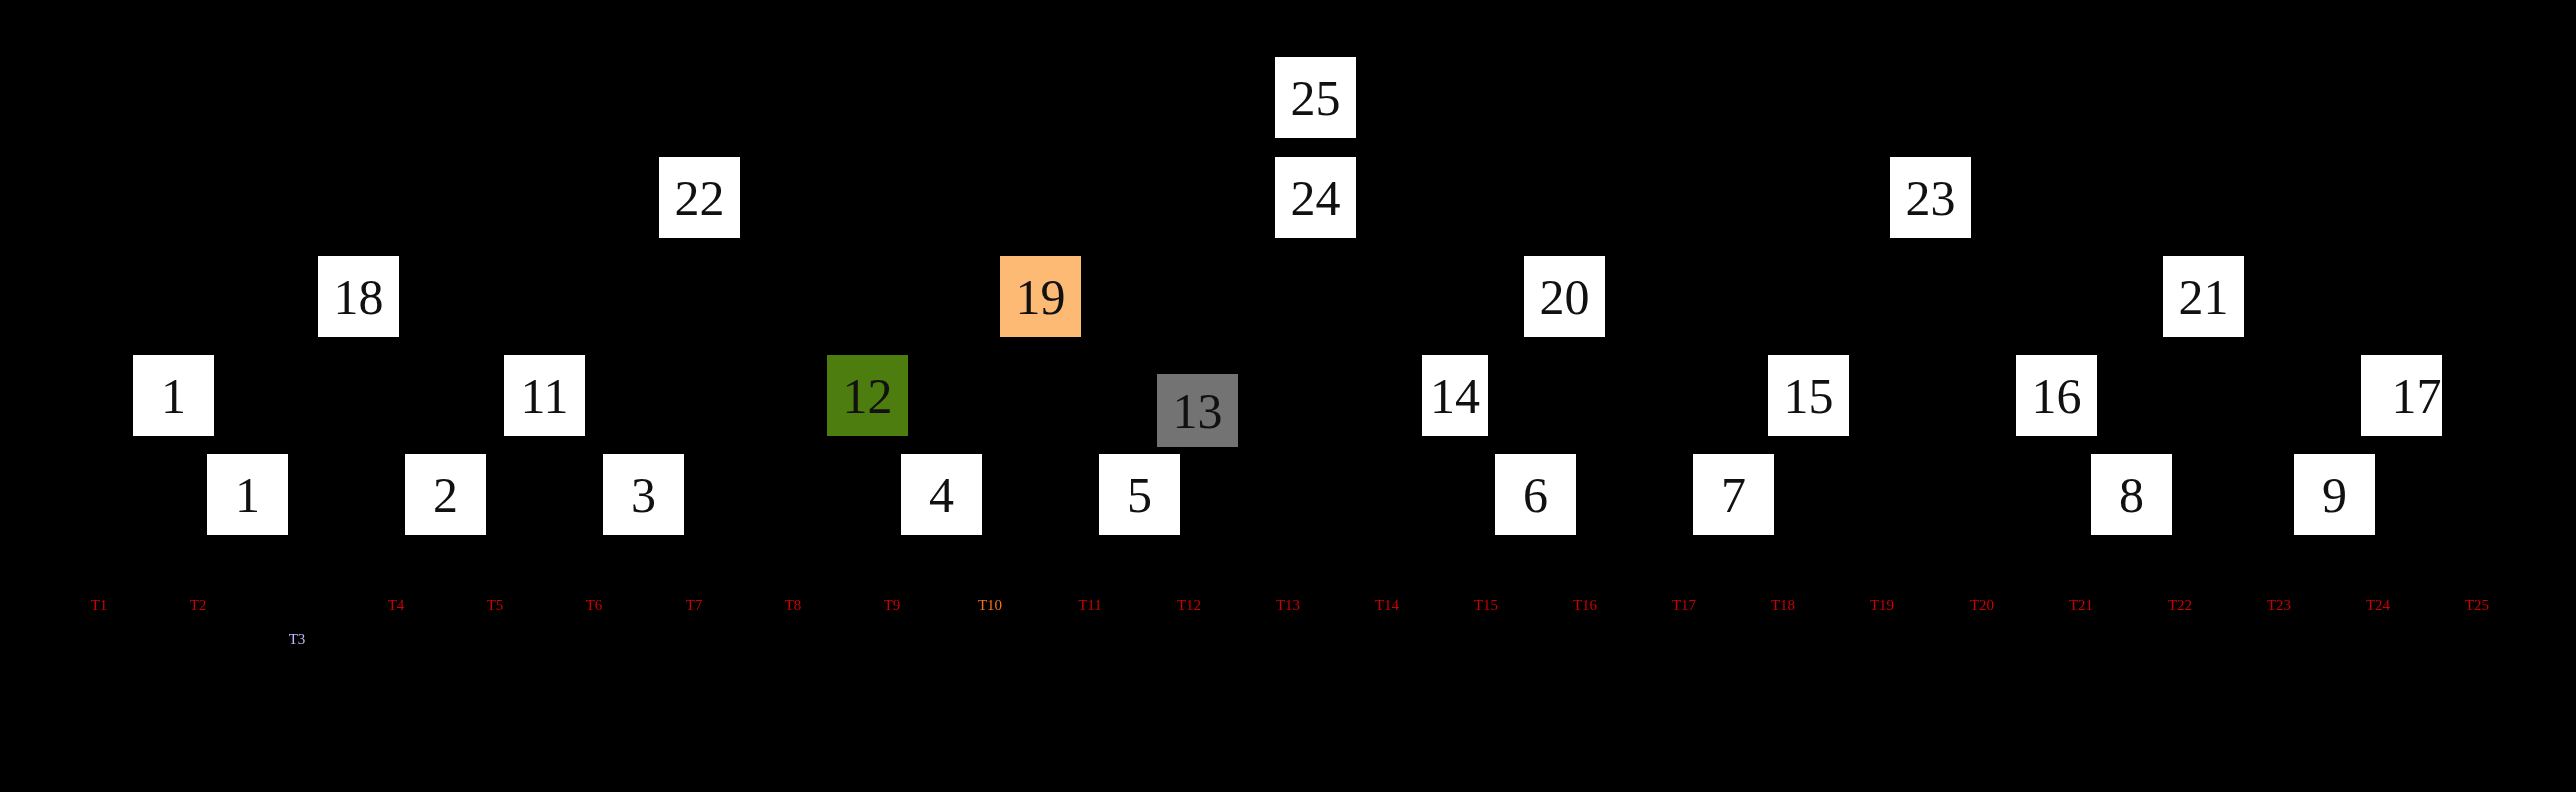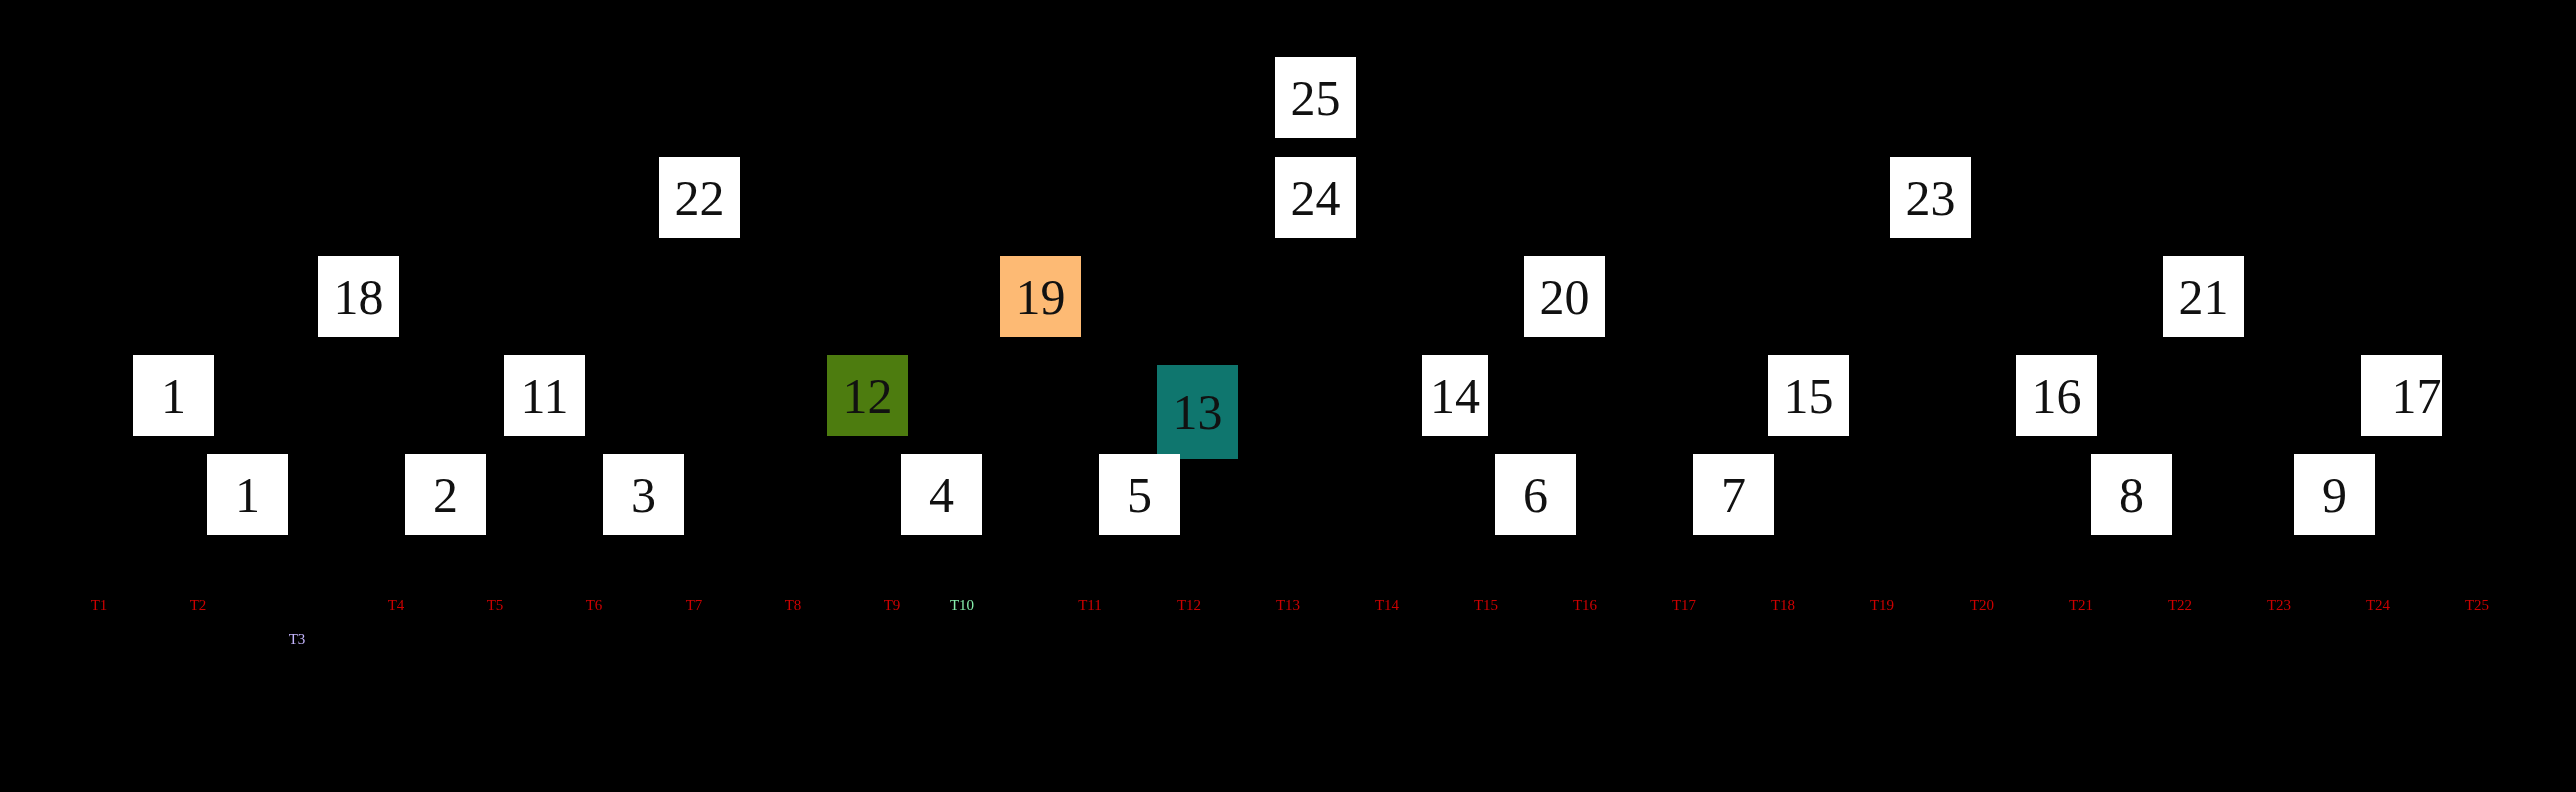--- a/index.html
+++ b/index.html
@@ -61,21 +61,21 @@
       <div class="node-box" style="width: 81px; height: 81px; left: 1275px; top: 157px; background: rgb(255, 255, 255); color: rgb(17, 17, 17);">24</div>
       <div class="node-box" style="width: 81px; height: 81px; left: 659px; top: 157px; background: rgb(255, 255, 255); color: rgb(17, 17, 17);">22</div>
       <div class="node-box" style="width: 81px; height: 81px; left: 1890px; top: 157px; background: rgb(255, 255, 255); color: rgb(17, 17, 17);">23</div>
       <div class="node-box" style="width: 81px; height: 81px; left: 318px; top: 256px; background: rgb(255, 255, 255); color: rgb(17, 17, 17);">18</div>
       <div class="node-box" style="width: 81px; height: 81px; left: 1000px; top: 256px; background: #fdba74; color: rgb(17, 17, 17);">19</div>
       <div class="node-box" style="width: 81px; height: 81px; left: 1524px; top: 256px; background: rgb(255, 255, 255); color: rgb(17, 17, 17);">20</div>
       <div class="node-box" style="width: 81px; height: 81px; left: 2163px; top: 256px; background: rgb(255, 255, 255); color: rgb(17, 17, 17);">21</div>
       <div class="node-box" style="width: 81px; height: 81px; left: 133px; top: 355px; background: rgb(255, 255, 255); color: rgb(17, 17, 17);">1</div>
       <div class="node-box" style="width: 81px; height: 81px; left: 504px; top: 355px; background: rgb(255, 255, 255); color: rgb(17, 17, 17);">11</div>
       <div class="node-box" style="width: 81px; height: 81px; left: 827px; top: 355px; background: #4d7c0f; color: rgb(17, 17, 17);">12</div>
-      <div class="node-box" style="width: 81px; height: 94px; left: 1157px; top: 365px; background: #0f766e; color: rgb(17, 17, 17);">13</div>
+      <div class="node-box" style="width: 81px; height: 73px; left: 1157px; top: 374px; background: #737373; color: rgb(17, 17, 17);">13</div>
       <div class="node-box" style="width: 66px; height: 81px; left: 1422px; top: 355px; background: rgb(255, 255, 255); color: rgb(17, 17, 17);">14</div>
       <div class="node-box" style="width: 81px; height: 81px; left: 1768px; top: 355px; background: rgb(255, 255, 255); color: rgb(17, 17, 17);">15</div>
       <div class="node-box" style="width: 81px; height: 81px; left: 2016px; top: 355px; background: rgb(255, 255, 255); color: rgb(17, 17, 17); text-align: right;">16</div>
       <div class="node-box" style="width: 81px; height: 81px; left: 2361px; top: 355px; background: rgb(255, 255, 255); color: rgb(17, 17, 17); padding-left: 30px;">17</div>
       <div class="node-box" style="width: 81px; height: 81px; left: 207px; top: 454px; background: rgb(255, 255, 255); color: rgb(17, 17, 17);">1</div>
       <div class="node-box" style="width: 81px; height: 81px; left: 405px; top: 454px; background: rgb(255, 255, 255); color: rgb(17, 17, 17);">2</div>
       <div class="node-box" style="width: 81px; height: 81px; left: 603px; top: 454px; background: rgb(255, 255, 255); color: rgb(17, 17, 17);">3</div>
       <div class="node-box" style="width: 81px; height: 81px; left: 901px; top: 454px; background: rgb(255, 255, 255); color: rgb(17, 17, 17);">4</div>
       <div class="node-box" style="width: 81px; height: 81px; left: 1099px; top: 454px; background: rgb(255, 255, 255); color: rgb(17, 17, 17);">5</div>
       <div class="node-box" style="width: 81px; height: 81px; left: 1495px; top: 454px; background: rgb(255, 255, 255); color: rgb(17, 17, 17);">6</div>
@@ -86,21 +86,21 @@
   <div class="axis-area" id="axis-layer">
       <div class="tick-label" style="left: 99px; top: 598px; color: rgb(204, 0, 0);">T1</div>
       <div class="tick-label" style="left: 198px; top: 598px; color: rgb(204, 0, 0);">T2</div>
       <div class="tick-label" style="left: 297px; top: 632px; color: #c4b5fd;">T3</div>
       <div class="tick-label" style="left: 396px; top: 598px; color: rgb(204, 0, 0);">T4</div>
       <div class="tick-label" style="left: 495px; top: 598px; color: rgb(204, 0, 0);">T5</div>
       <div class="tick-label" style="left: 594px; top: 598px; color: rgb(204, 0, 0);">T6</div>
       <div class="tick-label" style="left: 694px; top: 598px; color: rgb(204, 0, 0);">T7</div>
       <div class="tick-label" style="left: 793px; top: 598px; color: rgb(204, 0, 0);">T8</div>
       <div class="tick-label" style="left: 892px; top: 598px; color: rgb(204, 0, 0);">T9</div>
-      <div class="tick-label" style="left: 962px; top: 598px; color: #86efac; text-align: center;">T10</div>
+      <div class="tick-label" style="left: 990px; top: 598px; color: #f97316; text-align: center;">T10</div>
       <div class="tick-label" style="left: 1090px; top: 598px; color: rgb(204, 0, 0);">T11</div>
       <div class="tick-label" style="left: 1189px; top: 598px; color: rgb(204, 0, 0);">T12</div>
       <div class="tick-label" style="left: 1288px; top: 598px; color: rgb(204, 0, 0);">T13</div>
       <div class="tick-label" style="left: 1387px; top: 598px; color: rgb(204, 0, 0);">T14</div>
       <div class="tick-label" style="left: 1486px; top: 598px; color: rgb(204, 0, 0);">T15</div>
       <div class="tick-label" style="left: 1585px; top: 598px; color: rgb(204, 0, 0);">T16</div>
       <div class="tick-label" style="left: 1684px; top: 598px; color: rgb(204, 0, 0);">T17</div>
       <div class="tick-label" style="left: 1783px; top: 598px; color: rgb(204, 0, 0);">T18</div>
       <div class="tick-label" style="left: 1882px; top: 598px; color: rgb(204, 0, 0);">T19</div>
       <div class="tick-label" style="left: 1982px; top: 598px; color: rgb(204, 0, 0);">T20</div>

